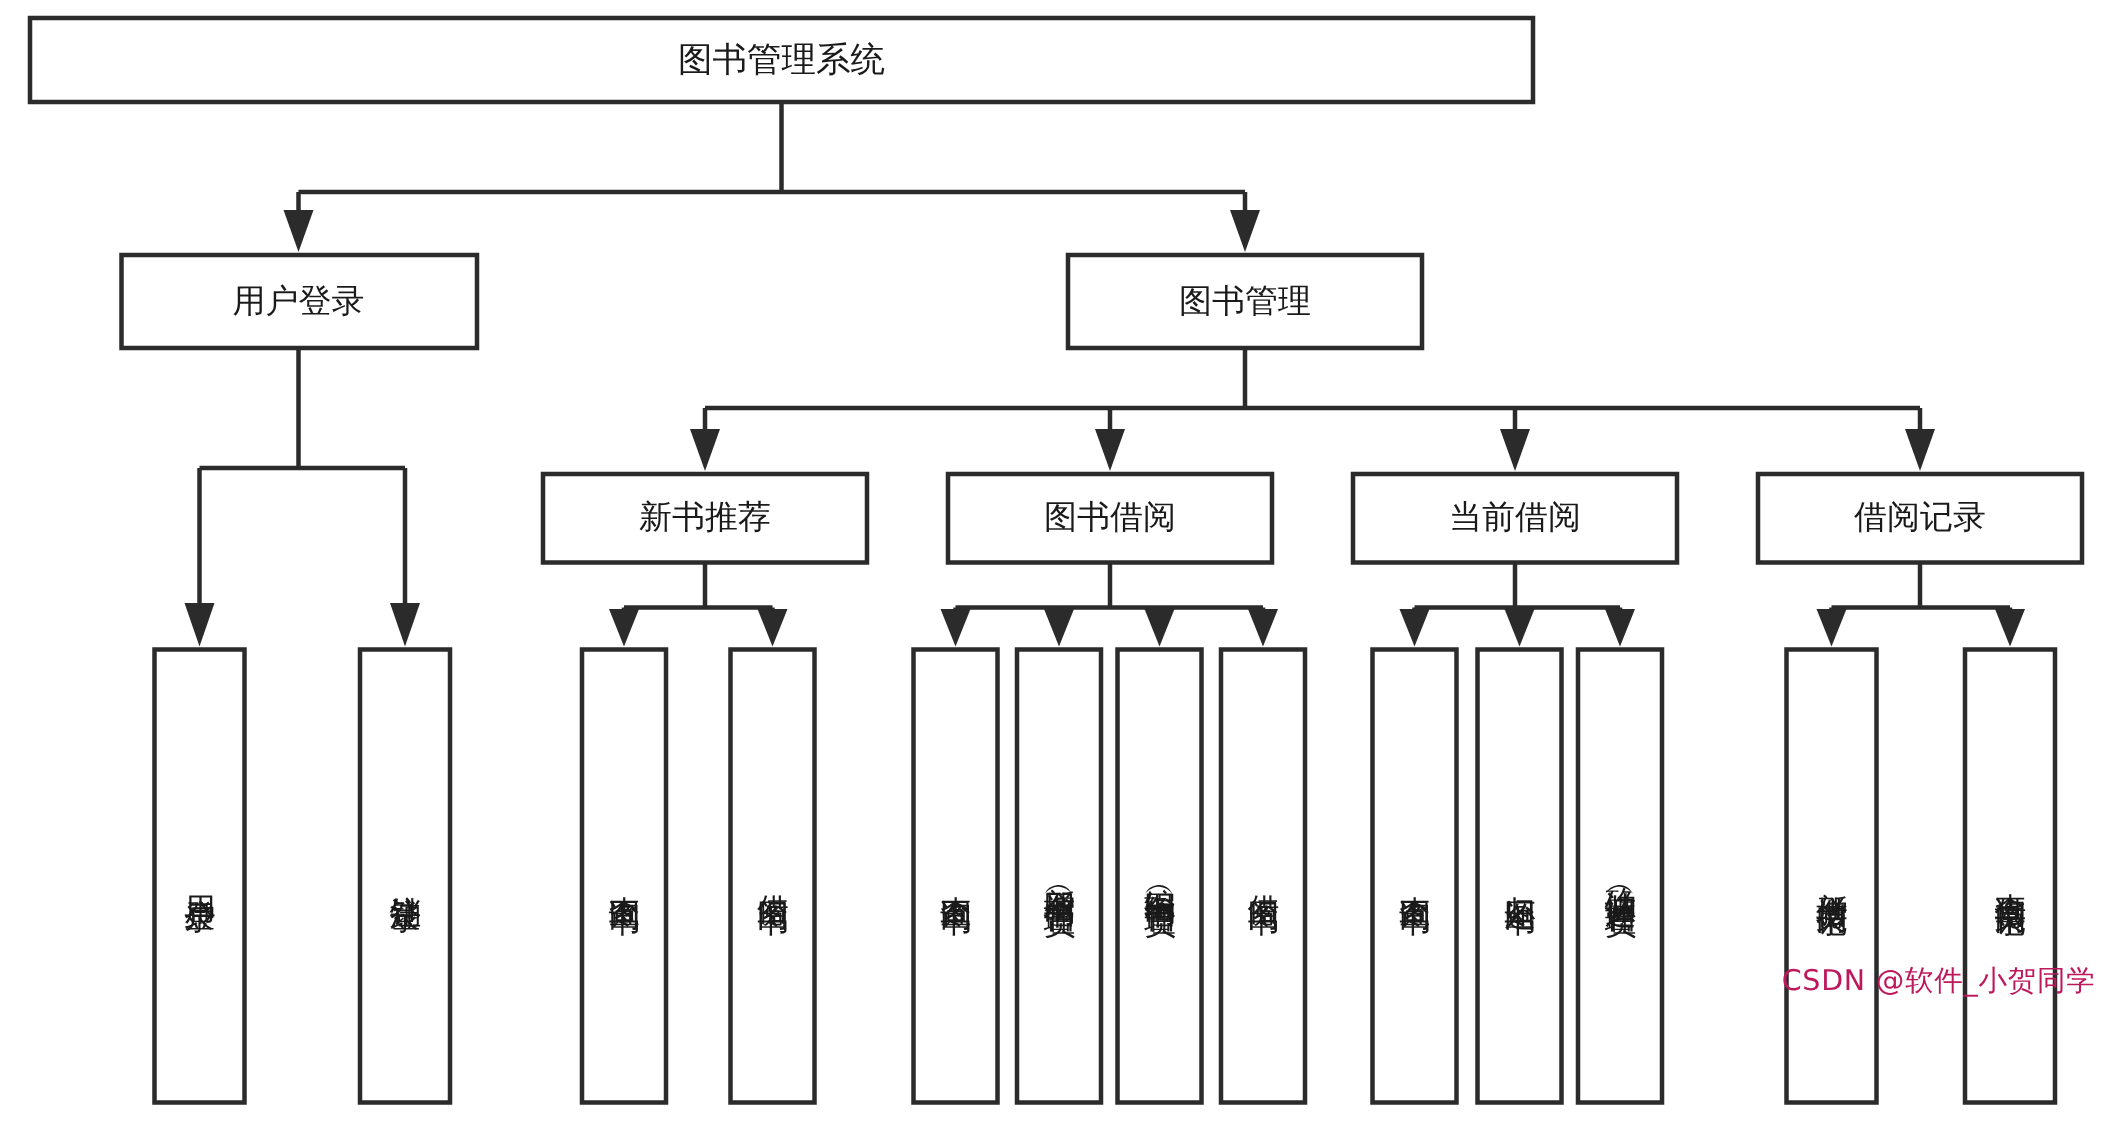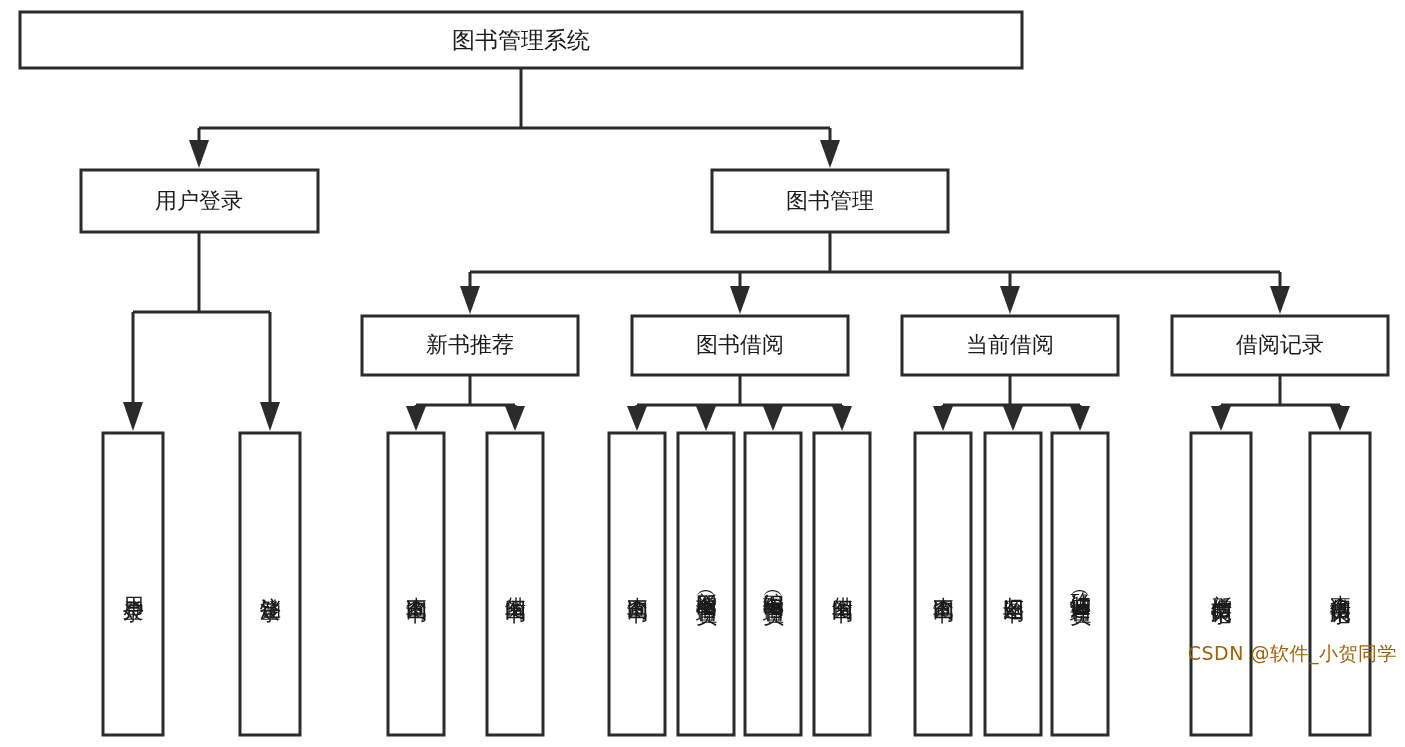--- a/index.html
+++ b/index.html
@@ -61,21 +61,21 @@
     color: #1a1a1a;
     white-space: nowrap;
     pointer-events: none;
   }
   .watermark {
     position: absolute;
     right: 8px;
     bottom: 4px;
     font-family: "DejaVu Sans", "Liberation Sans", sans-serif;
     font-size: 19px;
-    color: #a16207;
+    color: #be185d;
     white-space: nowrap;
     letter-spacing: 0.5px;
   }
 </style>
 </head>
 <body>
 
 <div id="diagram-root">
 
   <svg id="flowchart" viewBox="0 0 1405 747" xmlns="http://www.w3.org/2000/svg">

